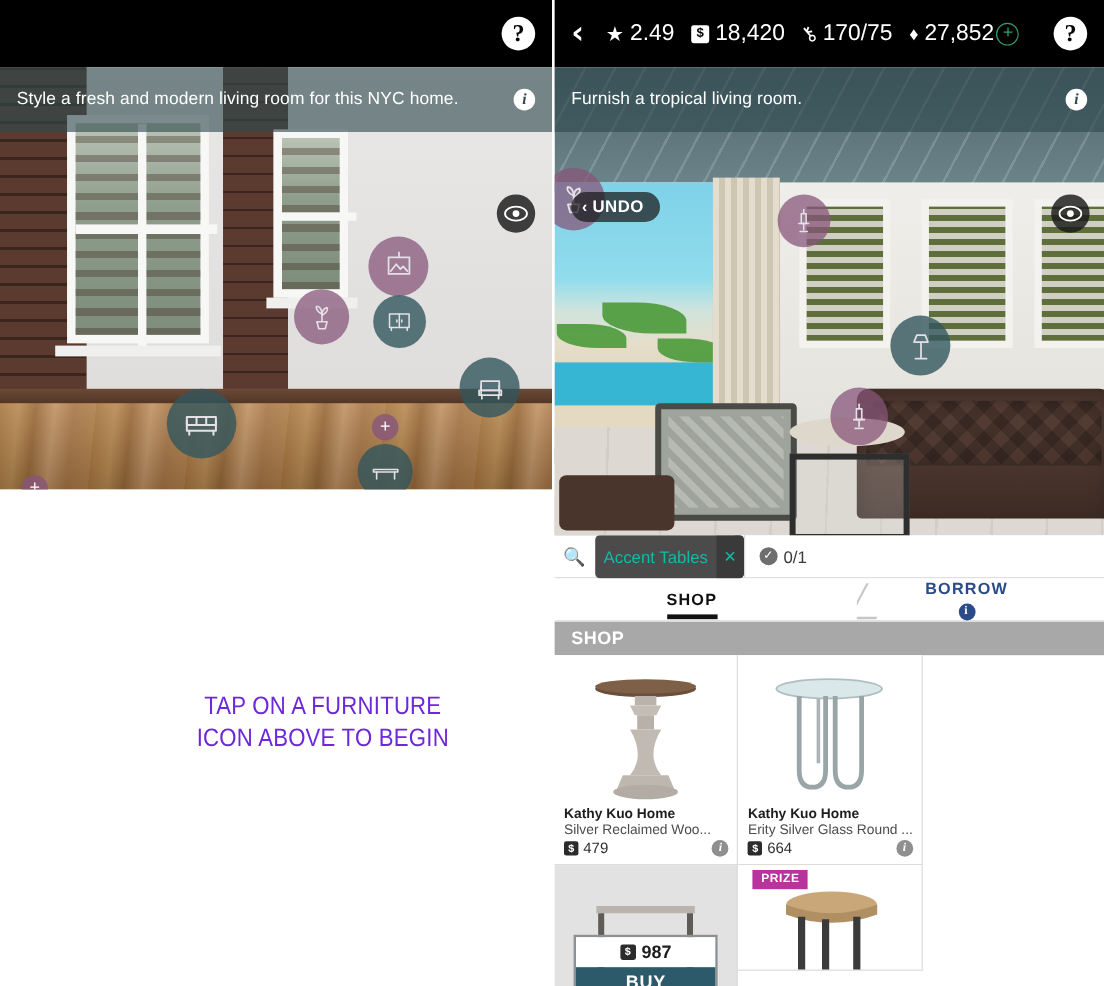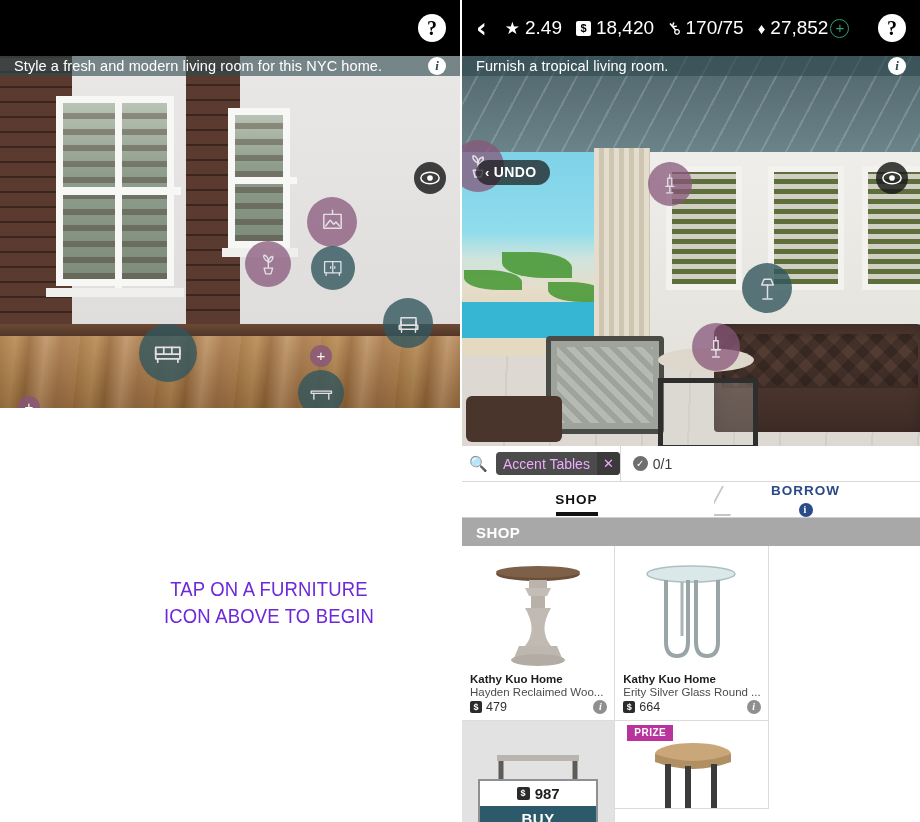--- a/index.html
+++ b/index.html
@@ -46,21 +46,21 @@
   .ico-gem { color: #fff; font-size: 15px; }
   .plus-circle {
     width: 19px; height: 19px; border-radius: 50%;
     border: 1.6px solid #2f9e6e; color: #2f9e6e;
     font-size: 15px; line-height: 16px; text-align: center;
     margin-left: 2px; cursor: pointer;
   }
 
   
   .goalbar {
-    position: absolute; top: 56px; left: 0; right: 0; height: 20px;
+    position: absolute; top: 56px; left: 0; right: 0; height: 54px;
     background: rgba(46,72,78,0.62);
     display: flex; align-items: center; padding: 0 14px;
     z-index: 6;
   }
   .goalbar .goal-text { color: #ffffff; font-size: 14.5px; letter-spacing: .1px; }
   .info-i {
     position: absolute; right: 14px; top: 50%; transform: translateY(-50%);
     width: 18px; height: 18px; border-radius: 50%; background: #ffffff; color: #2e484e;
     font-family: "Liberation Serif", serif; font-style: italic; font-weight: bold;
     font-size: 13px; line-height: 18px; text-align: center; cursor: pointer;
@@ -198,22 +198,22 @@
   }
   .tap-hint div { transform: scaleX(.88); }
 
   
   .filterbar {
     height: 36px; display: flex; align-items: center;
     background: #ffffff; border-bottom: 1px solid #d8d8d8;
   }
   .filter-search-ico { width: 34px; text-align: center; font-size: 15px; color: #2b2b2b; }
   .chip {
-    display: flex; align-items: center; background: #4b4b4b; color: #f0abfc;
-    border-radius: 4px; font-size: 14px; height: 23px; overflow: hidden; cursor: pointer;
+    display: flex; align-items: center; background: #4b4b4b; color: #14b8a6;
+    border-radius: 4px; font-size: 14px; height: 36px; overflow: hidden; cursor: pointer;
   }
   .chip-label { padding: 0 7px; }
   .chip-x {
     padding: 0 6px; background: #3a3a3a; height: 100%;
     display: flex; align-items: center; font-size: 13px; cursor: pointer;
   }
   .filter-placeholder { color: #a9a9a9; font-size: 15px; padding-left: 10px; flex: 1; }
   .filter-count {
     display: flex; align-items: center; gap: 5px;
     border-left: 1px solid #d8d8d8; padding: 0 12px 0 12px; height: 100%;
@@ -556,21 +556,21 @@
             <path d="M46 22 h18 v8 h-18z" fill="#b9b3ab"></path>
             <path d="M42 30 h26 l-4 8 h-18z" fill="#c3bdb5"></path>
             <path d="M48 38 h14 v12 h-14z" fill="#b7b1a9"></path>
             <path d="M42 50 q13 22 0 38 h26 q-13 -16 0 -38z" fill="#c0bab2"></path>
             <path d="M36 88 h38 l5 12 h-48z" fill="#bdb7af"></path>
             <ellipse cx="55" cy="102" rx="27" ry="6" fill="#b2aca4"></ellipse>
           </svg>
         </div>
         <div class="card-meta">
           <div class="brand">Kathy Kuo Home</div>
-          <div class="pname">Hayden Reclaimed Woo...</div>
+          <div class="pname">Silver Reclaimed Woo...</div>
           <div class="price">
             <span class="m">$</span>
             <span>479</span>
           </div>
           <div class="card-info">i</div>
         </div>
       </div>
 
       <div class="card">
         <div class="card-img">

